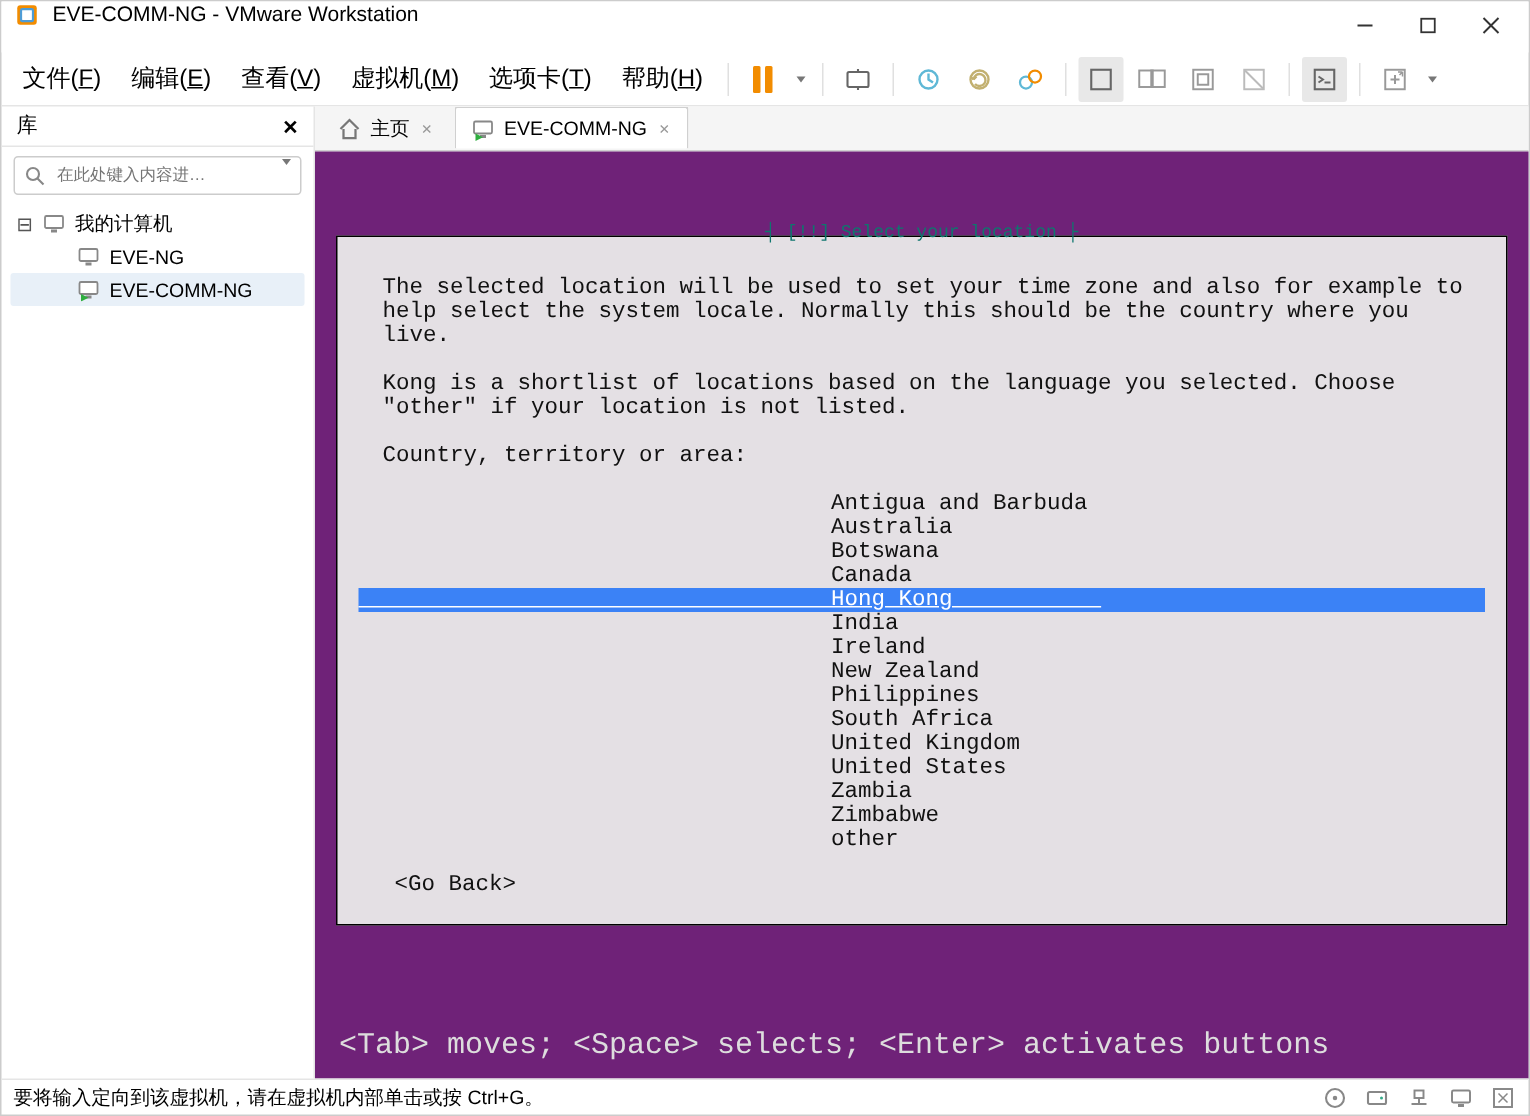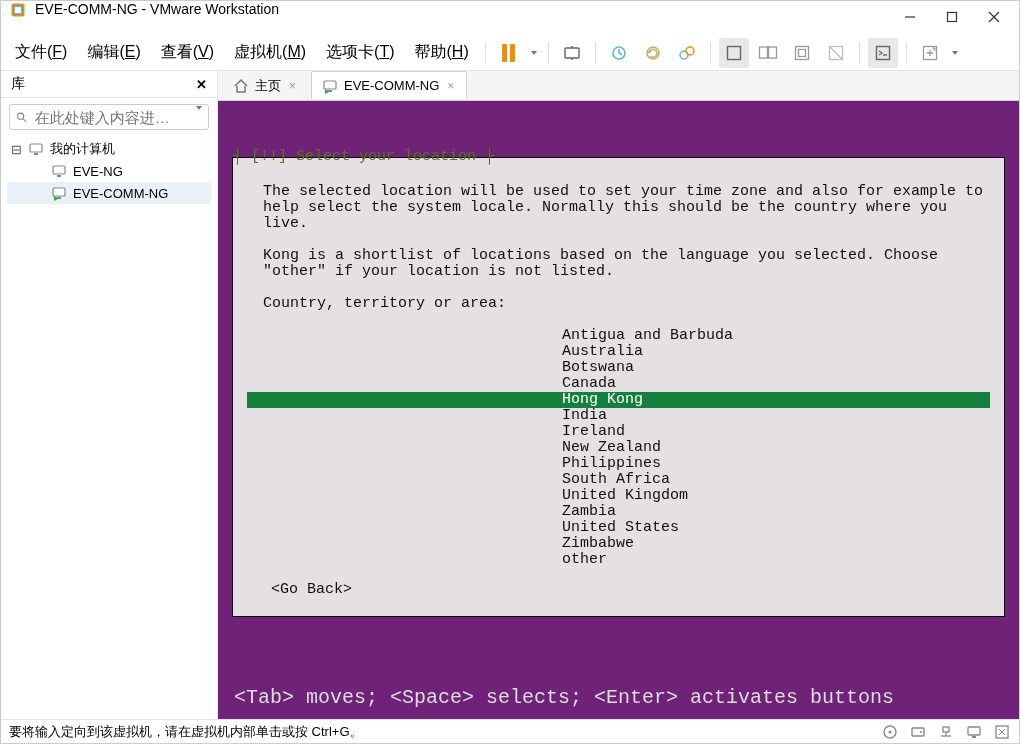--- a/index.html
+++ b/index.html
@@ -25,21 +25,21 @@
   .chev-down { width:0;height:0;border-left:3px solid transparent;border-right:3px solid transparent;border-top:4px solid #777; }
   .pause-bars { display:flex; gap:3px; }
   .pause-bars span { width:5px; height:18px; background:#f28c00; border-radius:1px; }
 
   
   .main { flex:1 1 auto; display:flex; min-height:0; }
   .sidebar { width:217px; border-right:1px solid #e5e5e5; display:flex; flex-direction:column; }
   .sb-header { height:27px; display:flex; align-items:center; justify-content:space-between; padding:0 6px 0 10px; border-bottom:1px solid #e5e5e5; font-size:14px; }
   .sb-close { font-size:13px; font-weight:bold; padding:2px 4px; }
   .sb-search { display:flex; align-items:center; gap:6px; margin:6px 8px 8px 8px; height:26px; border:1px solid #ccc; border-radius:3px; padding:0 6px; color:#888; }
-  .sb-search input { flex:1 1 auto; border:none; outline:none; font-size:15px; color:#333; font-family:inherit; background:transparent; min-width:0; }
+  .sb-search input { flex:1 1 auto; border:none; outline:none; font-size:11px; color:#333; font-family:inherit; background:transparent; min-width:0; }
   .sb-search .sb-drop { margin-left:auto; }
   .tree { padding:0 6px 6px 6px; font-size:13px; }
   .tree-row { display:flex; align-items:center; height:22px; gap:6px; padding:0 4px; border-radius:2px; white-space:nowrap; }
   .tree-row.selected { background:#e8f0f8; }
   .tree-row .tw { width:11px; text-align:center; color:#555; }
   .tree-indent { display:inline-block; }
   .tree-icon { width:16px; height:16px; display:flex; align-items:center; justify-content:center; }
   .mon-icon rect.body { fill:#fff; stroke:#888; stroke-width:1.2; }
   .mon-icon rect.base { fill:#888; }
 
@@ -48,26 +48,26 @@
   .tabbar { height:30px; display:flex; align-items:flex-start; background:#f5f5f5; border-bottom:1px solid #d0d0d0; padding-left:4px; gap:2px; }
   .tab { height:28px; display:flex; align-items:center; gap:6px; padding:0 10px; border:1px solid transparent; border-bottom:none; border-radius:2px 2px 0 0; font-size:13px; background:transparent; }
   .tab.active { background:#fff; border-color:#d0d0d0; }
   .tab .close-x { font-size:12px; color:#999; padding:0 2px; }
   .tab-icon { display:flex; align-items:center; }
 
   .vm-screen { flex:1 1 auto; background:#6f2278; padding:56px 14px 10px 14px; display:flex; flex-direction:column; min-height:0; font-family: "Courier New", monospace; }
   .dlg { background:#e4e0e4; border:1px solid #000; flex:1 1 auto; position:relative; padding-top:12px; }
   .dlg-shadow { position:absolute; right:-6px; bottom:-6px; top:6px; left:6px; background:#000; z-index:-1; }
   .dlg-wrap { position:relative; flex:1 1 auto; }
-  .dlg-title { position:absolute; top:-10px; left:0; right:0; color:#4d7c0f; font-family:"Courier New",monospace; font-size:15px; white-space:pre; }
+  .dlg-title { position:absolute; top:-10px; left:0; right:0; text-align:center; color:#0f766e; font-family:"Courier New",monospace; font-size:12px; white-space:pre; }
   .dlg-body { padding:14px 14px 18px 14px; font-family:"Courier New",monospace; font-size:15px; line-height:16px; color:#111; }
   .dlg-para { margin-bottom:16px; white-space:pre-wrap;margin-left:16px; }
   .loc-list { margin:0 0 14px 0; }
   .loc-row { white-space:pre; }
-  .loc-row.selected { background:#15803d; color:#fff; }
+  .loc-row.selected { background:#3b82f6; color:#fff;text-decoration:underline; }
   .go-back { margin-left:24px; white-space:pre; }
   .hint-line { margin-top:2px; padding:2px 0 0 2px; color:#ddd; font-family:"Courier New",monospace; font-size:20px; white-space:pre; }
 
   
   .statusbar { height:24px; border-top:1px solid #e5e5e5; display:flex; align-items:center; padding:0 8px; font-size:13px; gap:10px; }
   .statusbar .status-spacer { flex:1 1 auto; }
   .st-icon { width:18px; height:18px; display:flex; align-items:center; justify-content:center; }
 </style>
 </head>
 <body>
@@ -283,22 +283,22 @@
                   <div class="loc-row">                                   Australia</div>
                   <div class="loc-row">                                   Botswana</div>
                   <div class="loc-row">                                   Canada</div>
                   <div class="loc-row selected">                                   Hong Kong           </div>
                   <div class="loc-row">                                   India</div>
                   <div class="loc-row">                                   Ireland</div>
                   <div class="loc-row">                                   New Zealand</div>
                   <div class="loc-row">                                   Philippines</div>
                   <div class="loc-row">                                   South Africa</div>
                   <div class="loc-row">                                   United Kingdom</div>
+                  <div class="loc-row">                                   United States</div>
                   <div class="loc-row">                                   Zambia</div>
-                  <div class="loc-row">                                   United States</div>
                   <div class="loc-row">                                   Zimbabwe</div>
                   <div class="loc-row">                                   other</div>
                 </div>
               <div class="go-back">&lt;Go Back&gt;</div>
             </div>
           </div>
         </div>
         <div class="hint-line">&lt;Tab&gt; moves; &lt;Space&gt; selects; &lt;Enter&gt; activates buttons</div>
       </div>
     </div>

